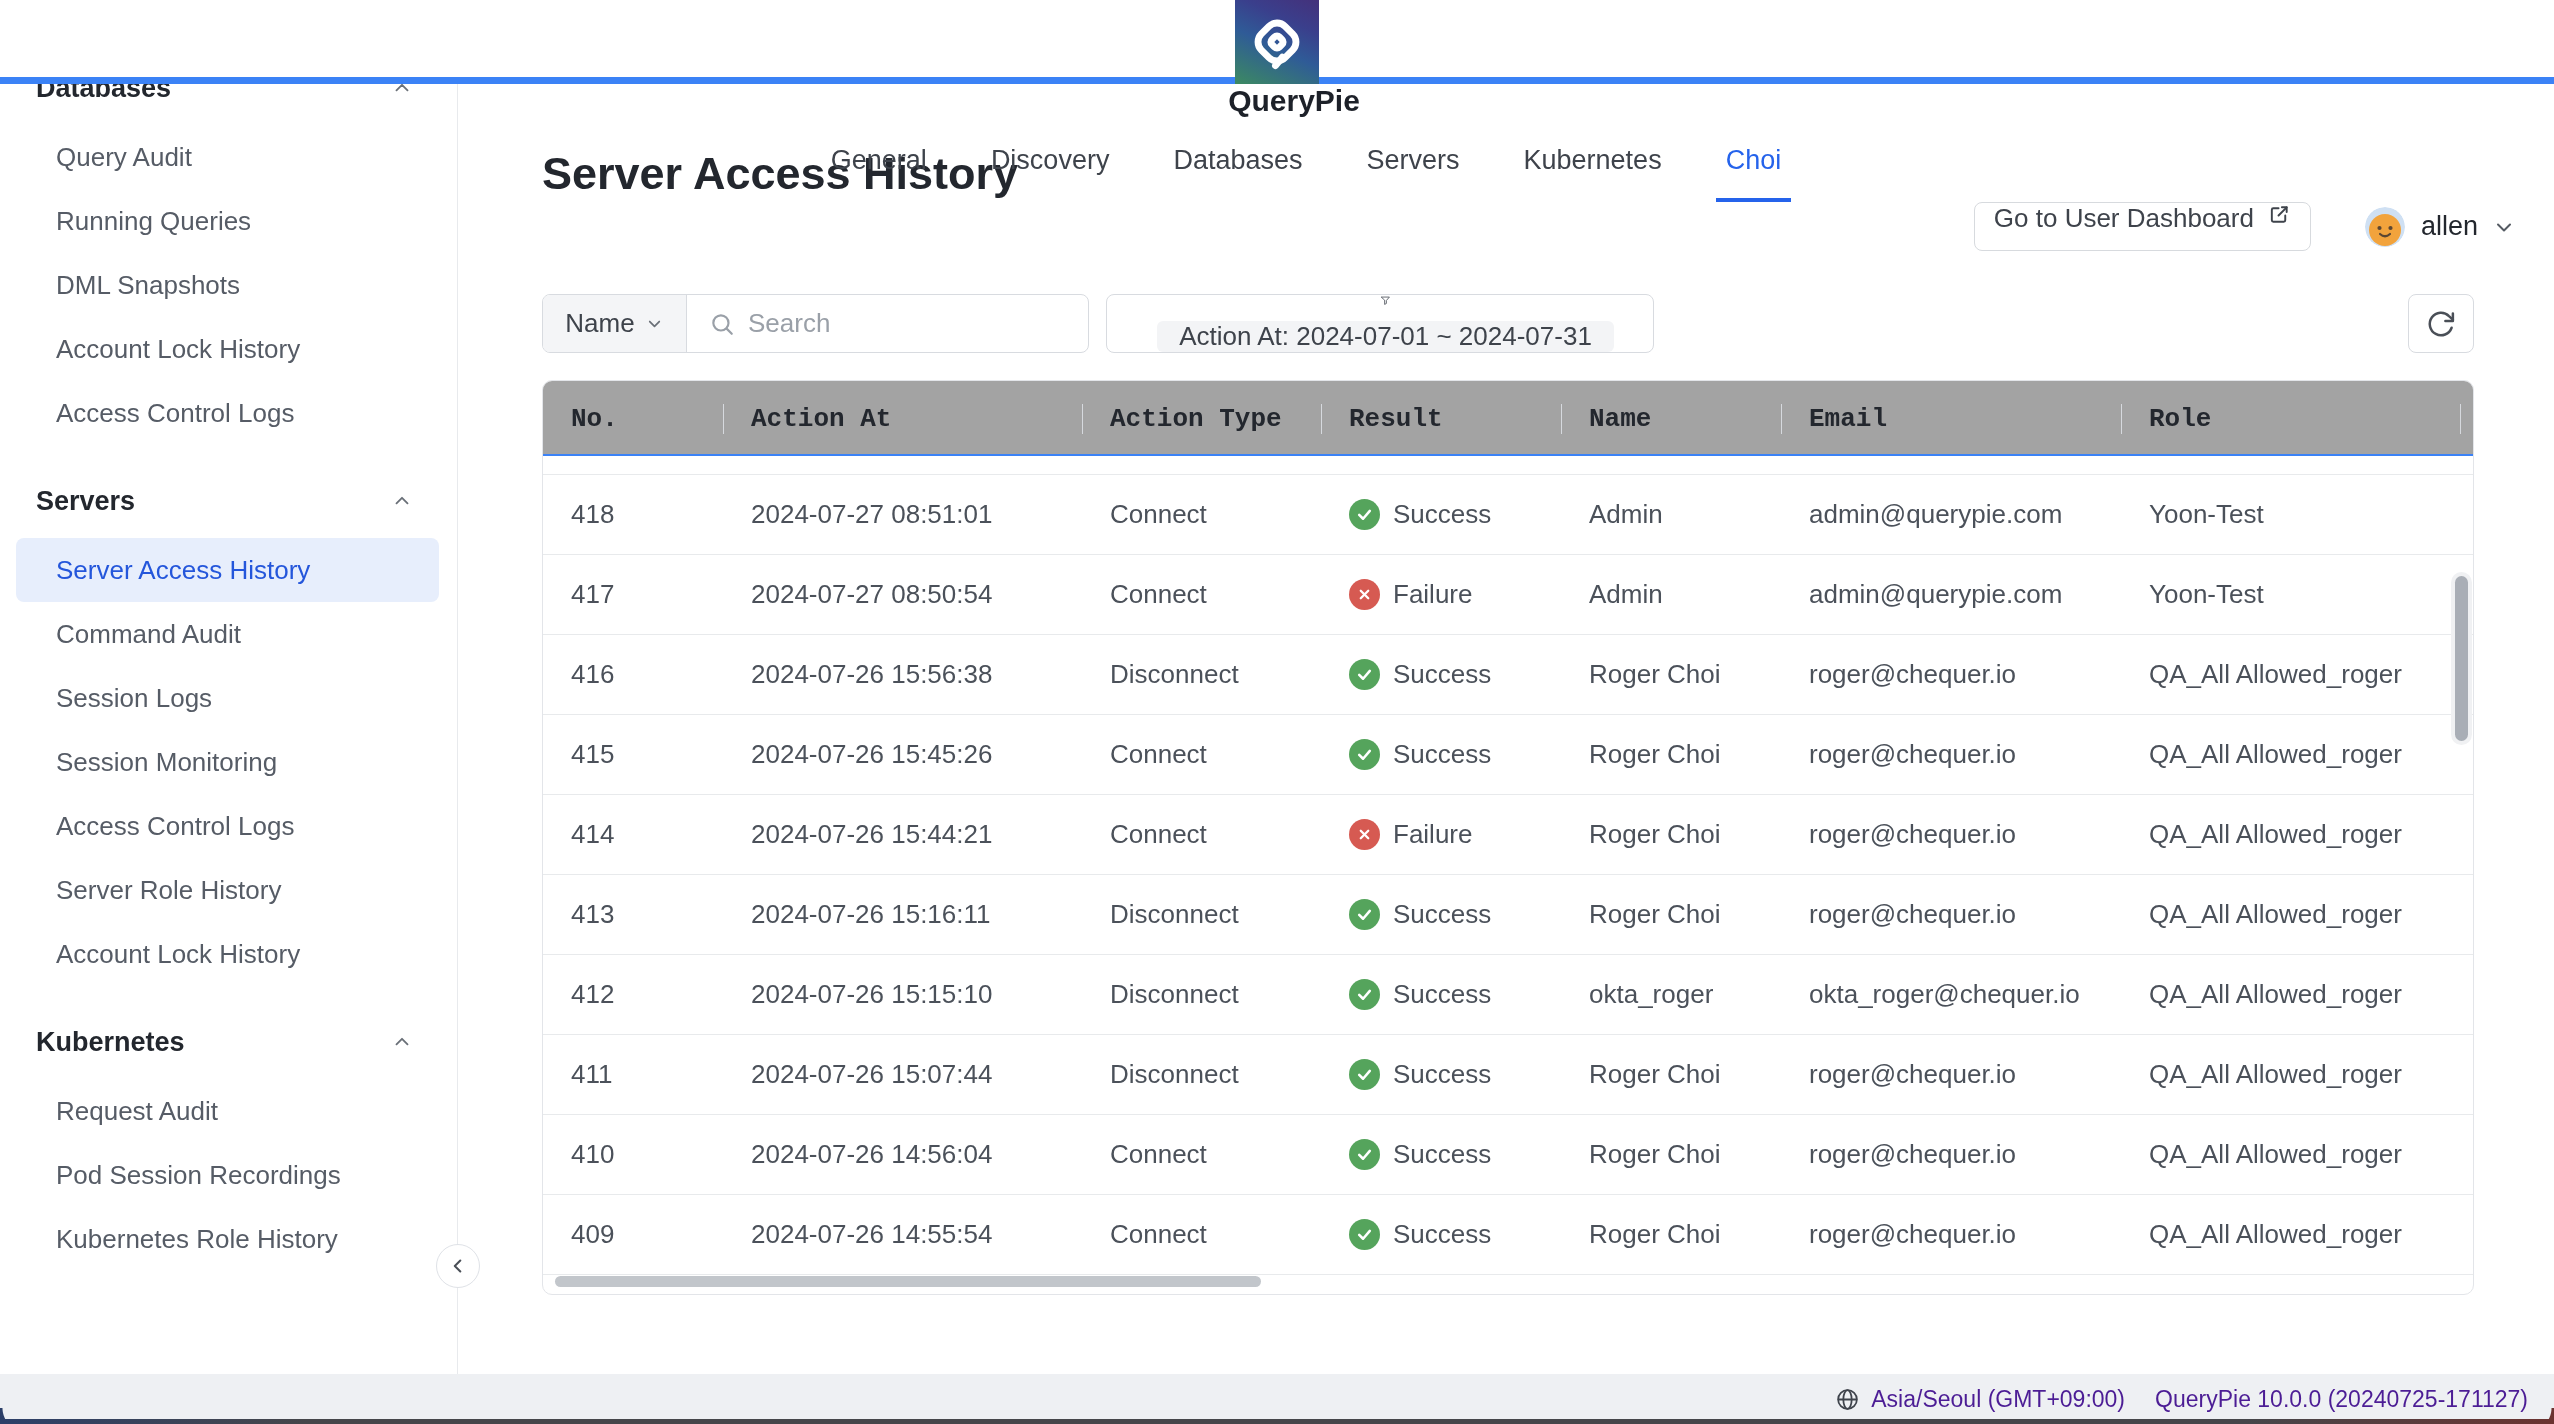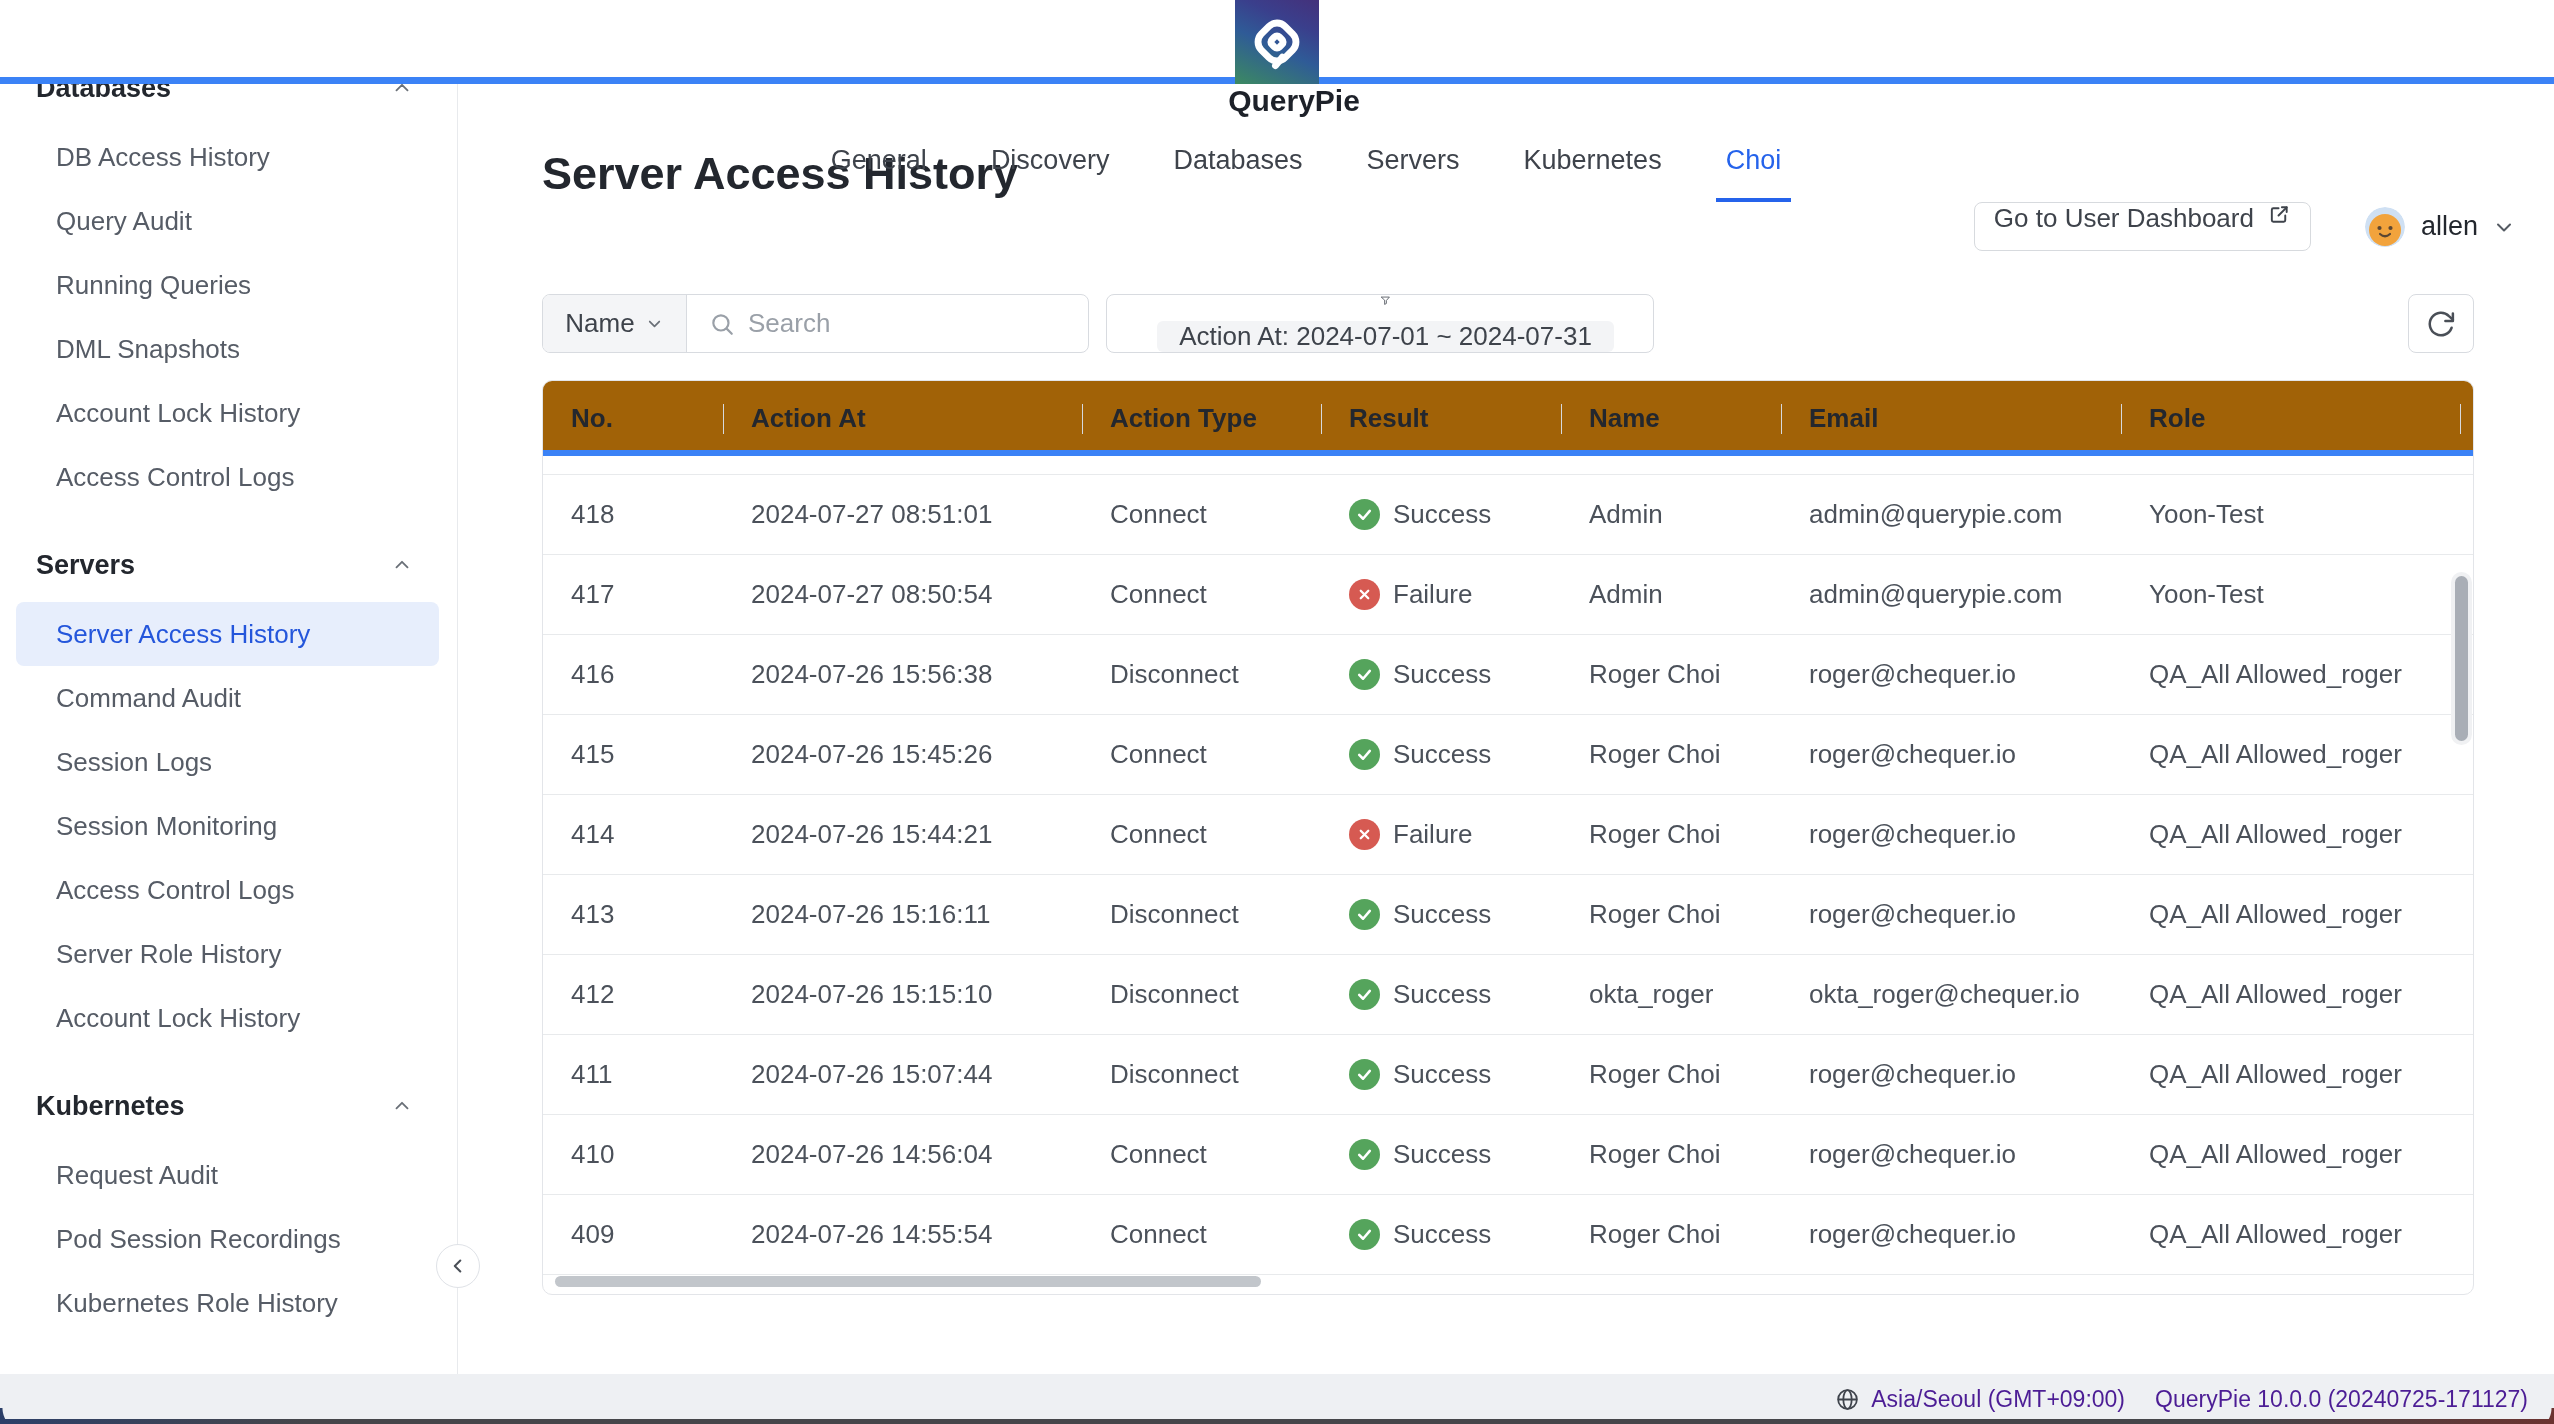--- a/index.html
+++ b/index.html
@@ -57,21 +57,21 @@
                 display:flex; align-items:center; gap:15px; padding:0 10px 0 21px; background:#fff; cursor:pointer;flex-direction:column; }
   .filter-chip { background:#f3f4f6; border-radius:6px; height:41px; display:flex; align-items:center;
                  padding:0 22px; font-size:26px; color:#3e434b; white-space:nowrap; }
   .refresh-btn { margin-left:auto; width:66px; height:59px; border:1px solid #d8dbe0; border-radius:8px;
                  background:#fff; display:flex; align-items:center; justify-content:center; cursor:pointer; }
 
   
   .table-card { position:absolute; left:83px; right:80px; top:296px; bottom:79px;
                 border:1px solid #e3e5e9; border-radius:10px; background:#fff; overflow:hidden; }
   .grid-cols { display:grid; grid-template-columns:180px 359px 239px 240px 220px 340px 1fr; align-items:center; }
-  .thead { height:75px; background:#a16207; border-bottom:6px solid #3b82f6; }
+  .thead { height:75px; background:#a3a3a3; border-bottom:2px solid #3b82f6;font-family:Liberation Mono, monospace; }
   .th { font-size:26px; font-weight:600; color:#23272e; padding-left:28px; position:relative; height:75px;
         display:flex; align-items:center; }
   .th + .th::before { content:""; position:absolute; left:0; top:50%; transform:translateY(-50%);
                       width:1px; height:30px; background:#d6d9de; }
   .th.role::after { content:""; position:absolute; right:12px; top:50%; transform:translateY(-50%);
                     width:1px; height:30px; background:#d6d9de; }
   .sliver { height:19px; border-bottom:1px solid #e8eaec; }
   .trow { height:80px; border-bottom:1px solid #e8eaec; font-size:26px; color:#4b515a; cursor:pointer; }
   .td { padding-left:28px; white-space:nowrap; }
   .result-cell { display:flex; align-items:center; gap:13px; }
@@ -151,21 +151,20 @@
 
 <aside class="sidebar">
   <div class="side-title first">
     <span>Databases</span>
     <span>
       <svg width="22" height="22" viewBox="0 0 24 24" fill="none" stroke="#6a7078" stroke-width="2" stroke-linecap="round" stroke-linejoin="round">
           <polyline points="6 14.5 12 8.5 18 14.5"></polyline>
         </svg>
     </span>
   </div>
-  <div class="side-item">DB Access History</div>
   <div class="side-item">Query Audit</div>
   <div class="side-item">Running Queries</div>
   <div class="side-item">DML Snapshots</div>
   <div class="side-item">Account Lock History</div>
   <div class="side-item">Access Control Logs</div>
 
   <div class="side-title">
     <span>Servers</span>
     <span>
       <svg width="22" height="22" viewBox="0 0 24 24" fill="none" stroke="#6a7078" stroke-width="2" stroke-linecap="round" stroke-linejoin="round">

